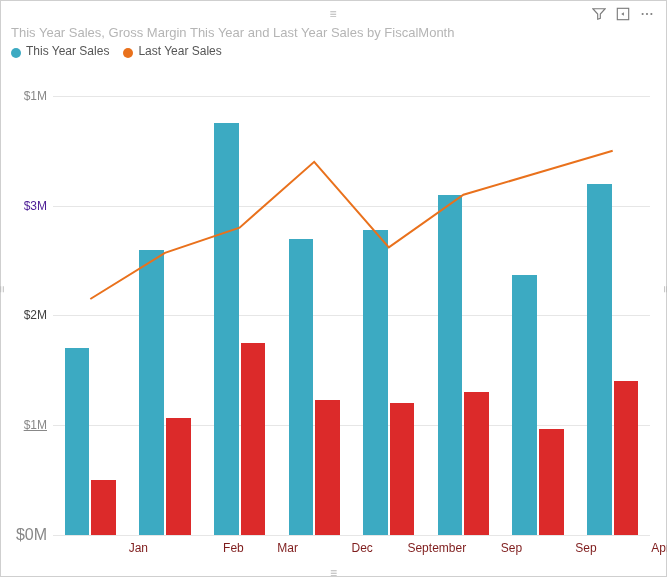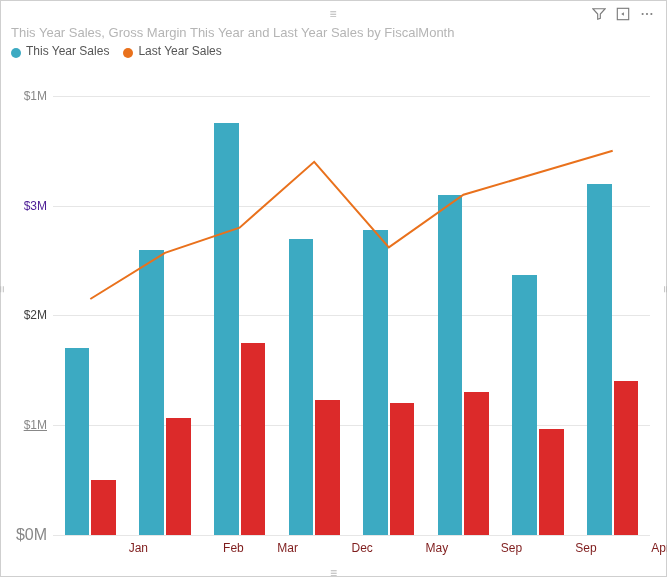--- a/index.html
+++ b/index.html
@@ -135,21 +135,21 @@
         <div class="bar red" style="left: 187.562px; width: 24.6262px; height: 192.083px;"></div>
         <div class="bar red" style="left: 262.188px; width: 24.6262px; height: 135.007px;"></div>
         <div class="bar red" style="left: 336.812px; width: 24.6262px; height: 131.714px;"></div>
         <div class="bar red" style="left: 411.438px; width: 24.6262px; height: 142.69px;"></div>
         <div class="bar red" style="left: 486.062px; width: 24.6262px; height: 106.469px;"></div>
         <div class="bar red" style="left: 560.688px; width: 24.6262px; height: 153.667px;"></div>
         <div class="x-label" style="left: 37.3125px; bottom: -20px;">Jan</div>
         <div class="x-label" style="left: 111.938px; bottom: -20px; padding-left: 41px;">Feb</div>
         <div class="x-label" style="left: 186.562px; bottom: -20px; text-align: center;">Mar</div>
         <div class="x-label" style="left: 261.188px; bottom: -20px;">Dec</div>
-        <div class="x-label" style="left: 335.812px; bottom: -20px;">May</div>
+        <div class="x-label" style="left: 335.812px; bottom: -20px;">September</div>
         <div class="x-label" style="left: 410.438px; bottom: -20px;">Sep</div>
         <div class="x-label" style="left: 485.062px; bottom: -20px;">Sep</div>
         <div class="x-label" style="left: 559.688px; bottom: -20px;">Apr</div>
         <svg class="line-layer" viewBox="0 0 597 461" preserveAspectRatio="none">
           <path d="M37.3125 225.0119047619048 L111.9375 178.91190476190474 L186.5625 153.66666666666669 L261.1875 87.8095238095238 L335.8125 173.4238095238095 L410.4375 120.73809523809524 L485.0625 98.78571428571428 L559.6875 76.83333333333331" stroke="#e9711c" stroke-width="2" fill="none"></path>
         </svg>
       </div>
   </div>
 
   <div class="side-grip left">≡</div>

